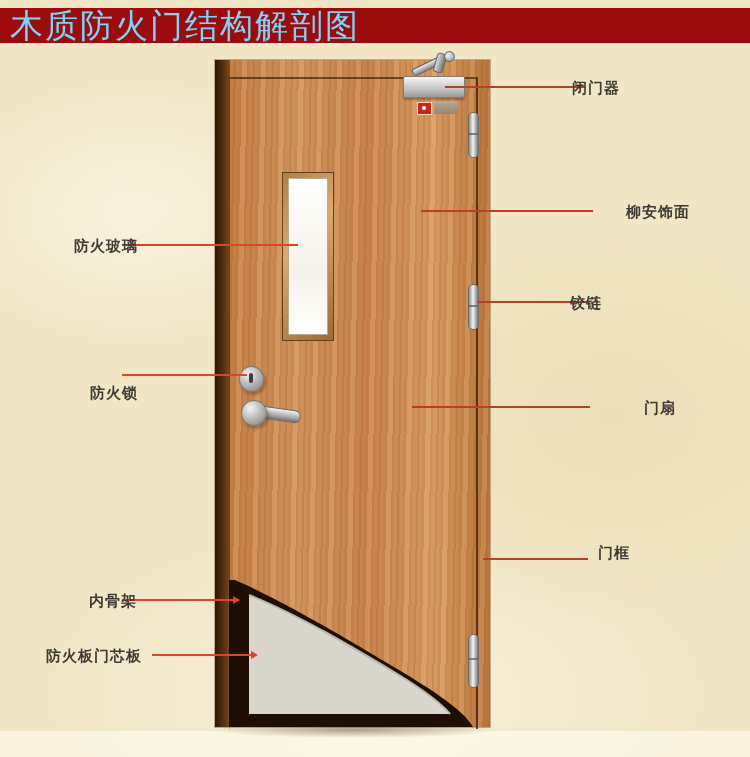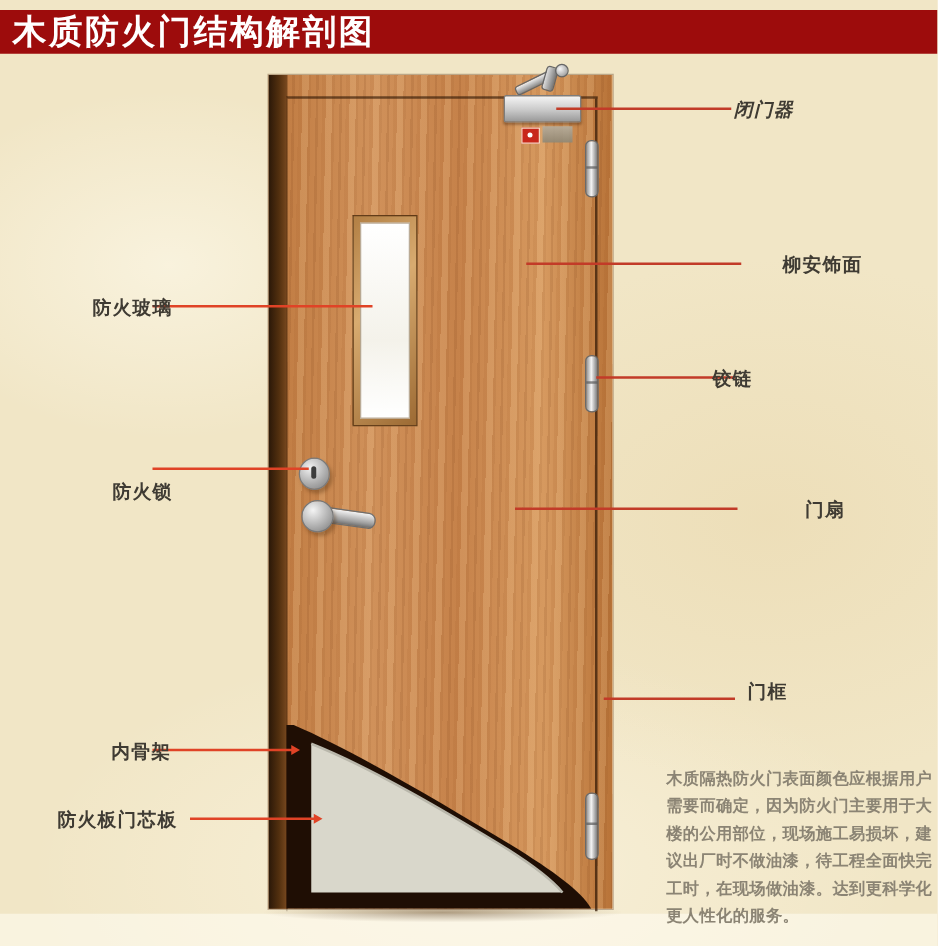--- a/index.html
+++ b/index.html
@@ -9,21 +9,21 @@
     background:
       radial-gradient(ellipse 300px 200px at 18% 28%, rgba(255,252,240,.55), transparent 70%),
       radial-gradient(ellipse 420px 300px at 82% 55%, rgba(232,213,168,.45), transparent 70%),
       radial-gradient(ellipse 500px 260px at 50% 92%, rgba(255,250,235,.5), transparent 70%),
       var(--background,#f1e6c6);
   }
   .floor{position:absolute;left:0;bottom:0;width:750px;height:26px;background:rgba(255,253,244,.55);}
   
   .banner{position:absolute;left:0;top:8px;width:750px;height:35px;background:var(--banner,#9d0c0c);}
   .banner .title{
-    position:absolute;left:10px;top:1px;color:#ffffff;font-size:27px;font-weight:bold;
+    position:absolute;left:10px;top:1px;color:#7dd3fc;font-size:33px;font-weight:normal;
     letter-spacing:2px;line-height:33px;white-space:nowrap;
   }
   
   .door-shadow{position:absolute;left:208px;top:722px;width:292px;height:16px;
     background:radial-gradient(ellipse at center, rgba(90,60,30,.45), transparent 70%);}
   .door-area{
     position:absolute;left:215px;top:60px;width:275px;height:667px;
     background:
       repeating-linear-gradient(91deg,
         rgba(120,60,20,.14) 0 2px, rgba(255,255,255,0) 2px 5px,
@@ -151,27 +151,19 @@
   <div class="lead right" style="left:421px;top:210px;width:172px;"></div>
   <div class="lead right" style="left:477px;top:301px;width:111px;"></div>
   <div class="lead right" style="left:412px;top:406px;width:178px;"></div>
   <div class="lead right" style="left:483px;top:558px;width:105px;"></div>
 
   <div class="lbl ralign" style="left:0;width:118px;top:237px;">防火玻璃</div>
   <div class="lbl ralign" style="left:0;width:118px;top:384px;">防火锁</div>
   <div class="lbl ralign" style="left:0;width:117px;top:592px;">内骨架</div>
   <div class="lbl ralign" style="left:0;width:148px;top:647px;text-align:center;">防火板门芯板</div>
 
-  <div class="lbl" style="left:587px;top:79px;font-style:italic;">闭门器</div>
+  <div class="lbl" style="left:572px;top:79px;">闭门器</div>
   <div class="lbl" style="left:626px;top:203px;text-align:right;">柳安饰面</div>
   <div class="lbl" style="left:570px;top:294px;">铰链</div>
   <div class="lbl" style="left:600px;top:399px;margin-left:44px;">门扇</div>
   <div class="lbl" style="left:598px;top:544px;">门框</div>
 
-  <div class="desc">
-    <div>木质隔热防火门表面颜色应根据用户</div>
-    <div>需要而确定，因为防火门主要用于大</div>
-    <div>楼的公用部位，现场施工易损坏，建</div>
-    <div>议出厂时不做油漆，待工程全面快完</div>
-    <div>工时，在现场做油漆。达到更科学化</div>
-    <div>更人性化的服务。</div>
-  </div>
 </div>
 
 </body></html>

